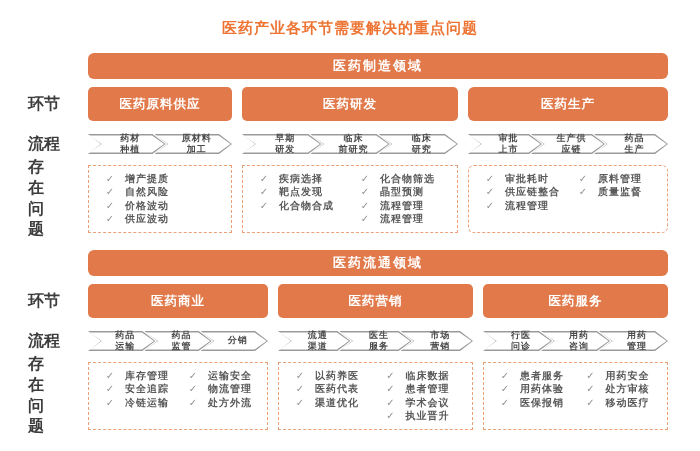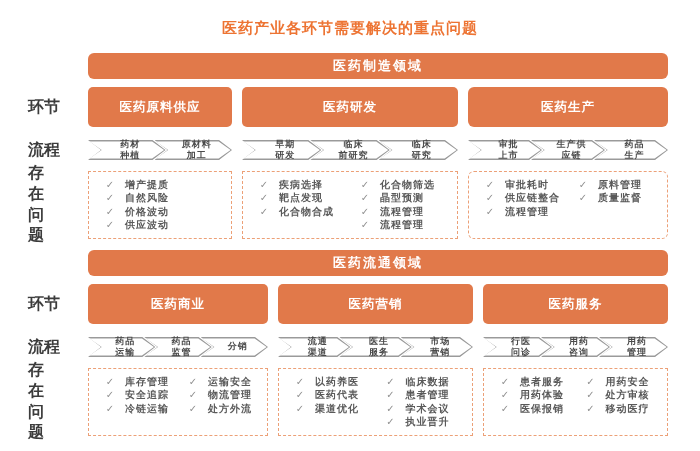--- a/index.html
+++ b/index.html
@@ -10,21 +10,21 @@
   .sec{position:absolute;left:88px;width:580px;}
   .sec0{top:53px;}
   .sec1{top:250px;}
   .row{position:relative;display:flex;justify-content:space-between;align-items:stretch;}
   .rowlabel{position:absolute;left:-60px;top:50%;transform:translateY(-50%);
             width:44px;font-size:16px;font-weight:bold;color:var(--label_color,#3C3C3C);line-height:1.3;}
   .rowlabel.wrap{width:30px;}
   .banner{width:100%;height:26px;background:var(--accent,#E1794A);border-radius:6px;color:#fff;
           font-size:13px;font-weight:bold;display:flex;align-items:center;justify-content:center;letter-spacing:2px;}
   .stage-row{margin-top:8px;}
-  .stage{height:40px;background:var(--accent,#E1794A);border-radius:5px;color:#fff;font-size:12.5px;
+  .stage{height:34px;background:var(--accent,#E1794A);border-radius:5px;color:#fff;font-size:12.5px;
          font-weight:bold;display:flex;align-items:center;justify-content:center;letter-spacing:1px;}
   .flow-row{margin-top:13px;}
   .chevrons{display:flex;height:20px;}
   .chev{position:relative;flex:1;}
   .chev + .chev{margin-left:-11px;}
   .chev::before{content:"";position:absolute;inset:0;background:var(--chev_border,#9A9A9A);
     clip-path:polygon(0 0, calc(100% - 13px) 0, 100% 50%, calc(100% - 13px) 100%, 0 100%, 13px 50%);}
   .chev::after{content:"";position:absolute;inset:1.4px;background:#fff;
     clip-path:polygon(0 0, calc(100% - 12px) 0, 100% 50%, calc(100% - 12px) 100%, 0 100%, 12.3px 50%);}
   .chev-label{position:absolute;inset:0;z-index:1;display:flex;align-items:center;justify-content:center;

